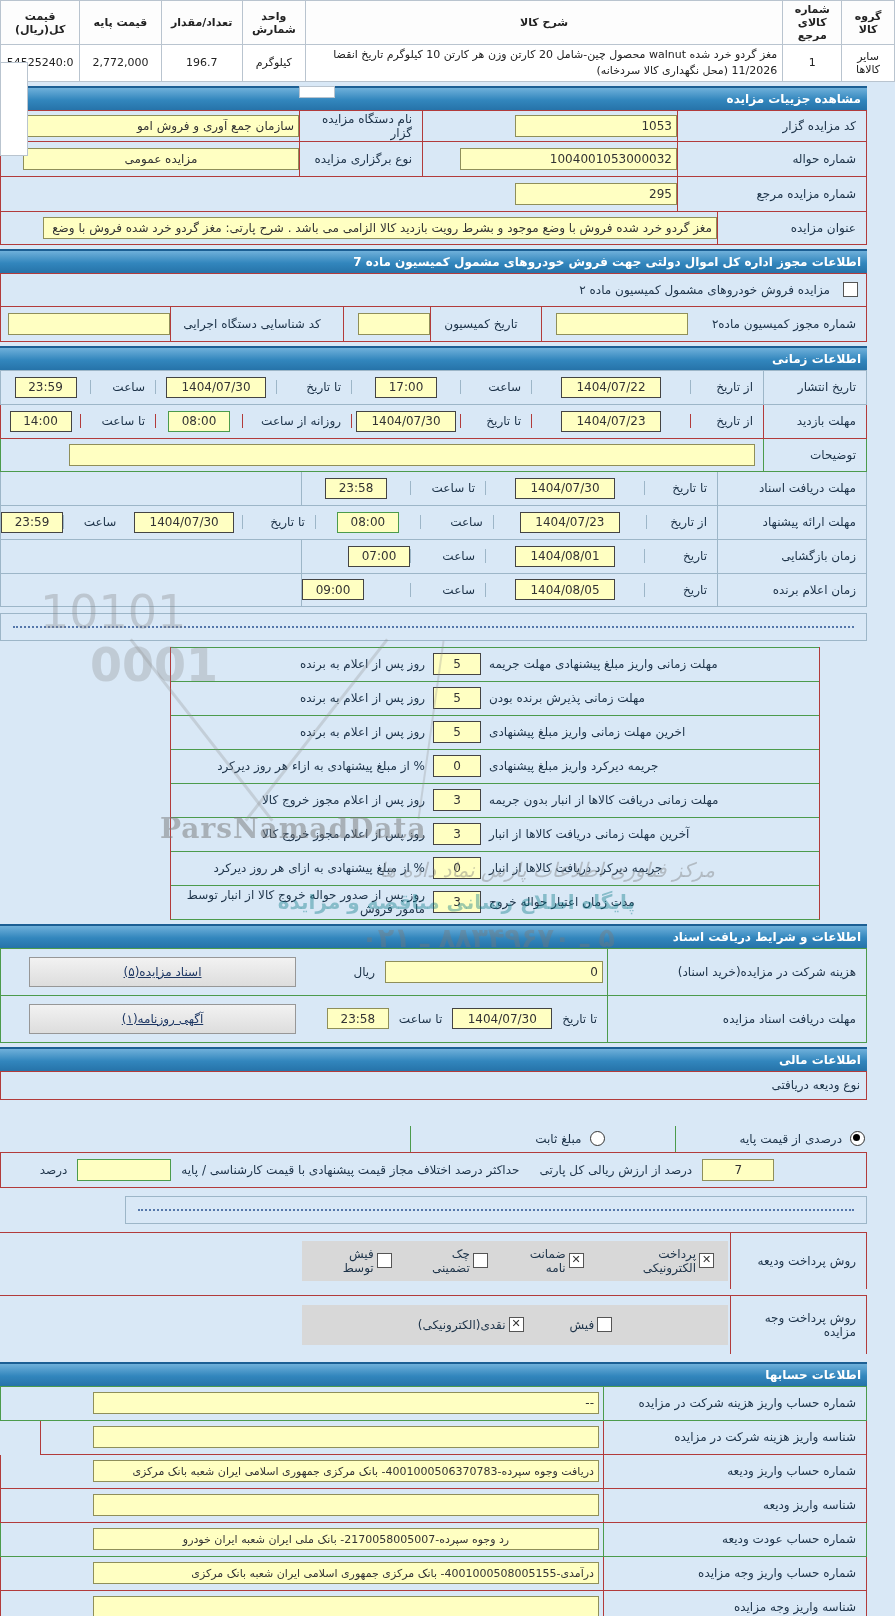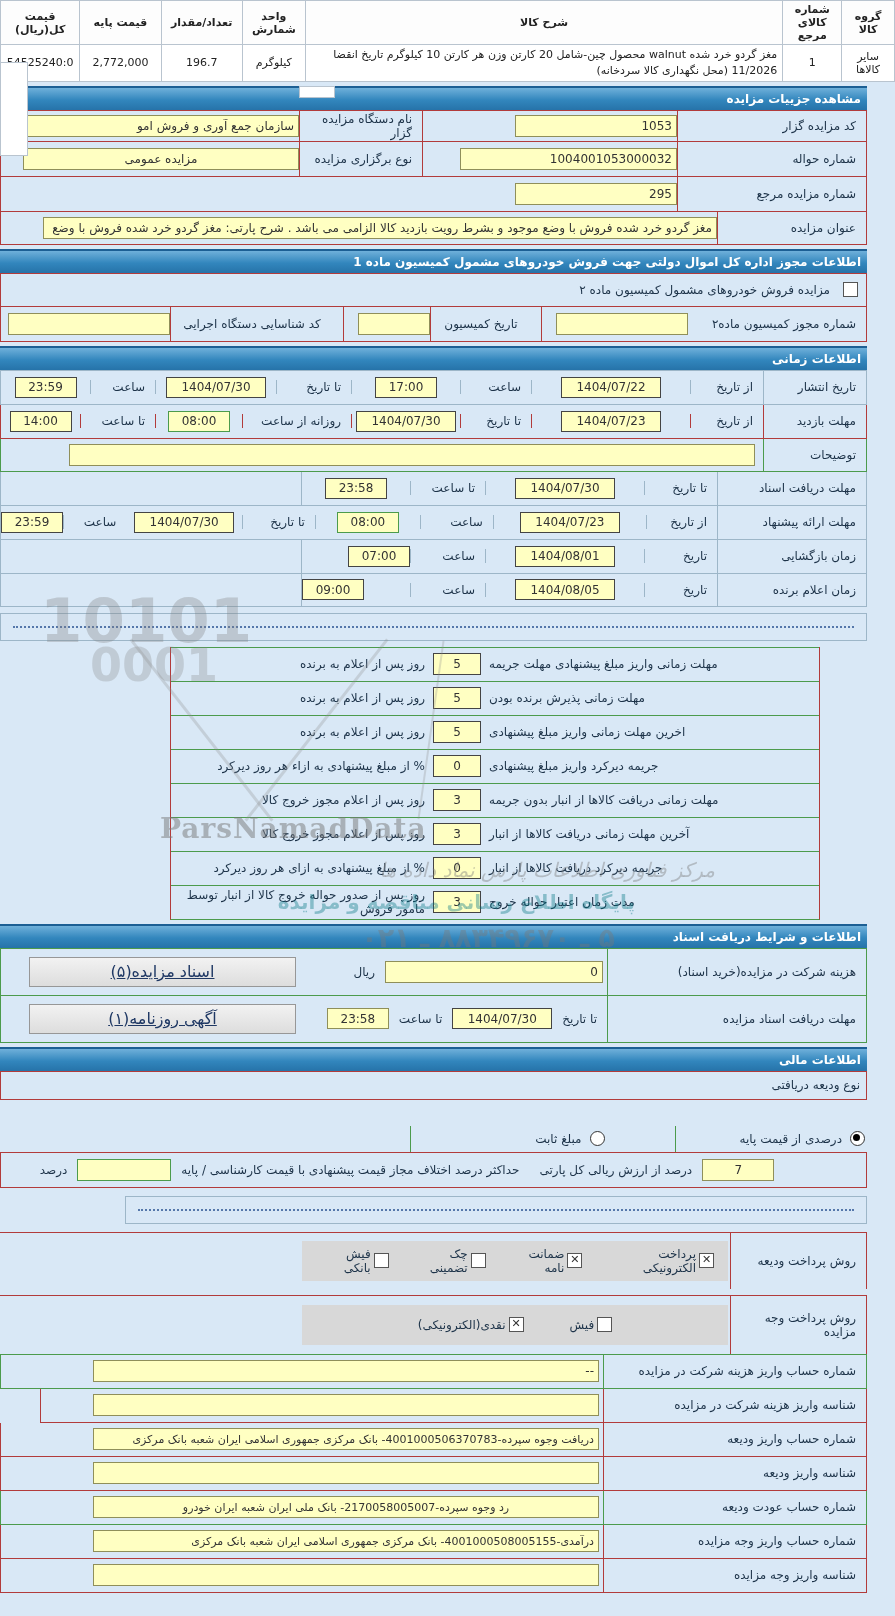--- a/index.html
+++ b/index.html
@@ -47,21 +47,21 @@
   .prow input.yb{width:38px;text-align:center;margin:0 8px;border-color:#444;}
   .psuf{color:#1d3349;}
 
   
   .dashedbox{margin-right:28px;height:26px;border:1px solid #9db6c8;display:flex;align-items:center;}
   .dashedbox .dl{flex:1;border-top:2px dotted #5577aa;margin:0 12px;}
 
   
   .gbtn{display:inline-block;width:265px;height:28px;line-height:28px;text-align:center;
         background:linear-gradient(180deg,#f2f2f2,#ddd);border:1px solid #979797;
-        color:#1f3864;font-size:16px;}
+        color:#1f3864;font-size:12px;}
 
   
   .cb{flex:none;width:13px;height:13px;border:1px solid #555;background:#fff;position:relative;margin-left:3px;}
   .cb.on::before{content:"✕";position:absolute;left:0;top:-1px;width:13px;text-align:center;
                  font-size:11px;color:#333;line-height:14px;}
   .rb{flex:none;width:13px;height:13px;border:1px solid #333;border-radius:50%;background:#fff;
       position:relative;margin-left:4px;}
   .rb.on::before{content:"";position:absolute;left:2px;top:2px;width:7px;height:7px;border-radius:50%;background:#000;}
   .payitem{display:flex;align-items:center;margin-left:26px;color:#1d3349;}
   .graybox{background:#d8d8d8;display:flex;align-items:center;padding:0 14px;height:40px;}
@@ -133,21 +133,21 @@
       <div class="lblcol vr-red" style="width:178px;">شماره مزایده مرجع</div>
       <input class="yb" style="width: 152px;" value="295">
       <div class="spacer"></div>
     </div>
     <div class="row b-red nt" style="height:32px;">
       <div class="lblcol vr-red" style="width:138px;">عنوان مزایده</div>
       <input class="yb" style="flex: 1 1 0%; margin-left: 42px;" value="مغز گردو خرد شده فروش با وضع موجود و بشرط رویت بازدید کالا الزامی می باشد . شرح پارتی: مغز گردو خرد شده فروش با وضع موج">
     </div>
   </div>
 
-  <div class="bar">اطلاعات مجوز اداره کل اموال دولتی جهت فروش خودروهای مشمول کمیسیون ماده 1</div>
+  <div class="bar">اطلاعات مجوز اداره کل اموال دولتی جهت فروش خودروهای مشمول کمیسیون ماده 7</div>
   <div class="sect">
     <div class="row b-red" style="height:32px;">
       <span class="cb" style="margin-right:8px;"></span>
       <span class="cap">مزایده فروش خودروهای مشمول کمیسیون ماده ۲</span>
     </div>
     <div class="row b-red nt" style="height:34px;">
       <div class="lblcol" style="width:168px;">شماره مجوز کمیسیون ماده۲</div>
       <input class="yb" style="width: 122px;">
       <div class="lblcol vr-red" style="width:100px;border-right:1px solid #b23b3b;margin-right:14px;justify-content:center;">تاریخ کمیسیون</div>
       <input class="yb" style="width: 62px;">
@@ -343,21 +343,21 @@
         <span class="payitem" style="margin-left:20px;">
           <span class="cb on"></span>
           <span>ضمانت نامه</span>
         </span>
         <span class="payitem" style="margin-left:20px;">
           <span class="cb"></span>
           <span>چک تضمینی</span>
         </span>
         <span class="payitem" style="margin-left:0;">
           <span class="cb"></span>
-          <span>فیش بانکی</span>
+          <span>فیش توسط</span>
         </span>
       </div>
       <span class="spacer"></span>
     </div>
 
     <div class="row" style="height:58px;margin-top:6px;border-right:1px solid #b23b3b;border-top:1px solid #b23b3b;">
       <div class="lblcol vr-red" style="width:125px;">روش پرداخت وجه مزایده</div>
       <div class="graybox" style="width:398px;margin-right:2px;justify-content:center;">
         <span class="payitem" style="margin-left:46px;">
           <span class="cb"></span>
@@ -365,20 +365,21 @@
         </span>
         <span class="payitem" style="margin-left:0;">
           <span class="cb on"></span>
           <span>نقدی(الکترونیکی)</span>
         </span>
       </div>
       <span class="spacer"></span>
     </div>
   </div>
 
+  <div class="bar" style="margin-top:8px;">اطلاعات حسابها</div>
   <div class="sect">
     <div class="row b-grn" style="height:33px;">
       <div class="lblcol vr-grn" style="width:252px;">شماره حساب واریز هزینه شرکت در مزایده</div>
       <input class="yb" style="width: 496px; margin-right: 4px;" value="--">
       <span class="spacer"></span>
     </div>
     <div class="row b-red nt" style="height:33px;margin-left:40px;">
       <div class="lblcol vr-red" style="width:252px;">شناسه واریز هزینه شرکت در مزایده</div>
       <input class="yb" style="width: 496px; margin-right: 4px;" value="">
       <span class="spacer"></span>
@@ -404,21 +405,21 @@
       <span class="spacer"></span>
     </div>
     <div class="row b-red nt" style="height:33px;">
       <div class="lblcol vr-red" style="width:252px;">شناسه واریز وجه مزایده</div>
       <input class="yb" style="width: 496px; margin-right: 4px;" value="">
       <span class="spacer"></span>
     </div>
 
   </div>
 
-  <div class="wm" style="left:40px;top:585px;font-size:61px;font-weight:bold;color:rgba(130,130,130,.33);direction:ltr;">10101</div>
+  <div class="wm" style="left:40px;top:585px;font-size:46px;font-weight:normal;color:rgba(130,130,130,.33);direction:ltr;">10101</div>
   <div class="wm" style="left:90px;top:638px;font-size:46px;font-weight:bold;color:rgba(130,130,130,.28);direction:ltr;">0001</div>
   <div class="wm-line" style="left:315px;top:615px;transform:rotate(38deg);"></div>
   <div class="wm-line" style="left:200px;top:615px;transform:rotate(-38deg);"></div>
   <div class="wm-line" style="left:430px;top:640px;transform:rotate(8deg);height:180px;width:2px;"></div>
   <div class="wm" style="left:160px;top:812px;font-size:28px;font-weight:bold;letter-spacing:1px;color:rgba(120,120,120,.5);direction:ltr;font-family:'DejaVu Serif','Liberation Serif',serif;">ParsNamadData</div>
   <div class="wm" style="right:260px;top:890px;font-size:20px;font-weight:bold;color:rgba(0,115,130,.38);">پایگاه اطلاع رسانی مناقصه و مزایده</div>
   <div class="wm" style="right:180px;top:858px;font-size:20px;font-style:italic;color:rgba(125,125,125,.42);">مرکز فناوری اطلاعات پارس نماد داده ها</div>
   <div class="wm" style="right:280px;top:922px;font-size:27px;font-weight:bold;color:rgba(120,120,120,.4);">۵ ـ ۸۸۳۴۹۶۷۰ ـ ۰۲۱</div>
 
 </div>

